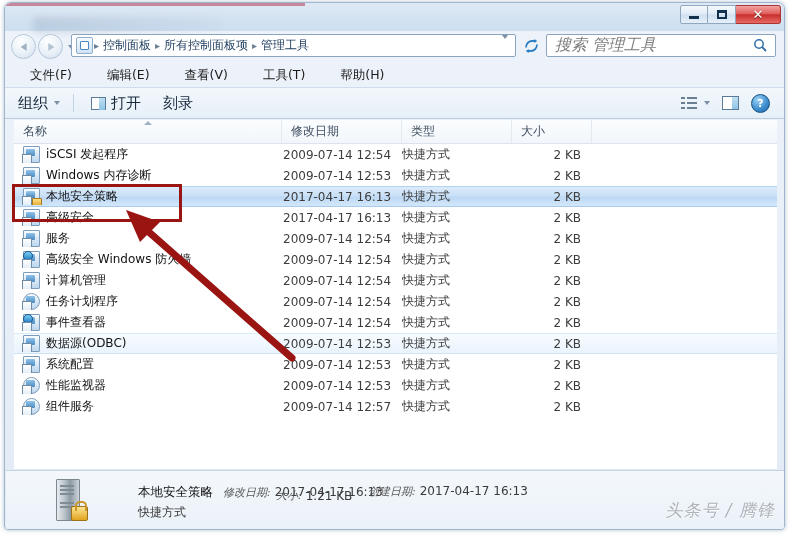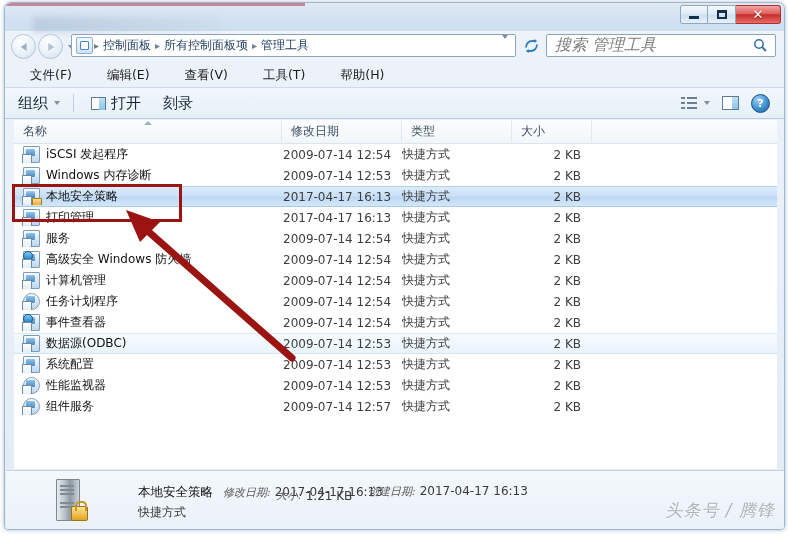--- a/index.html
+++ b/index.html
@@ -410,21 +410,21 @@
             </span>
             <span class="fname">本地安全策略</span>
           </div>
           <div class="cell c-date">2017-04-17 16:13</div>
           <div class="cell c-type">快捷方式</div>
           <div class="cell c-size">2 KB</div>
         </div>
         <div class="row">
           <div class="cell c-name">
             <span class="ficon"></span>
-            <span class="fname">打印管理</span>
+            <span class="fname">高级安全</span>
           </div>
           <div class="cell c-date">2017-04-17 16:13</div>
           <div class="cell c-type">快捷方式</div>
           <div class="cell c-size">2 KB</div>
         </div>
         <div class="row">
           <div class="cell c-name">
             <span class="ficon"></span>
             <span class="fname">服务</span>
           </div>

